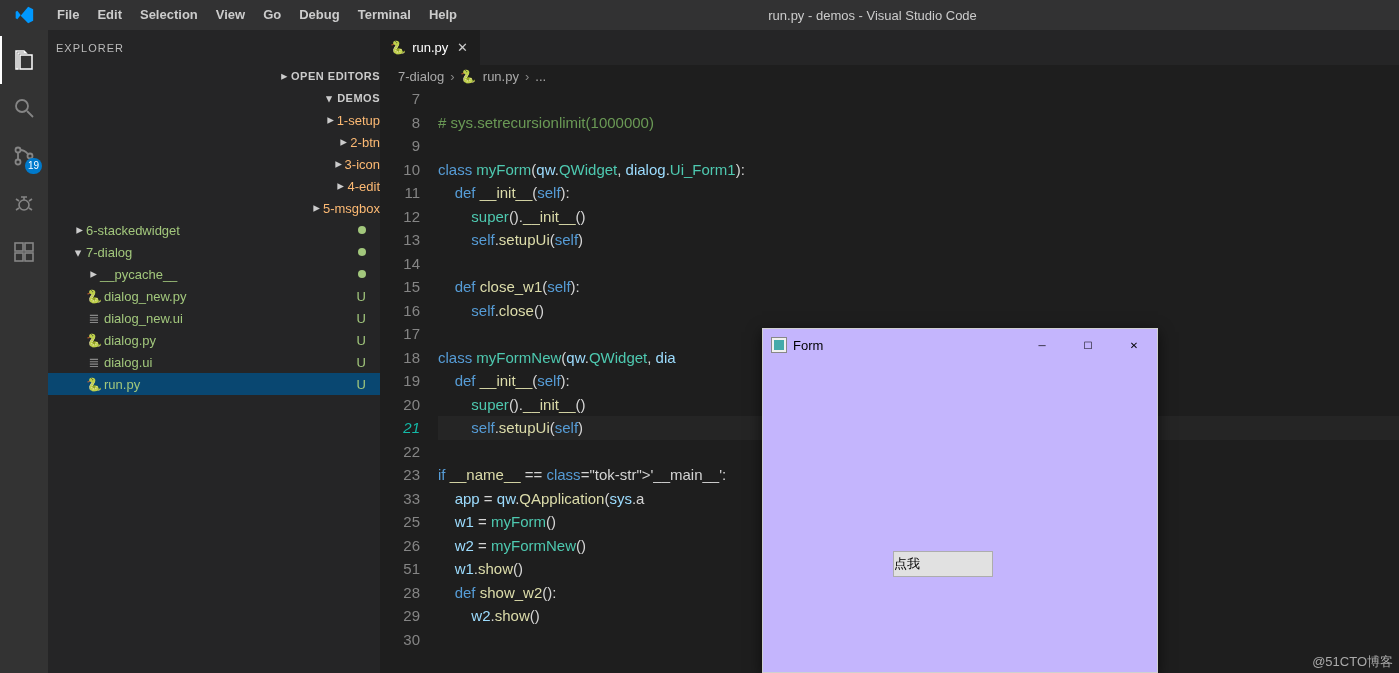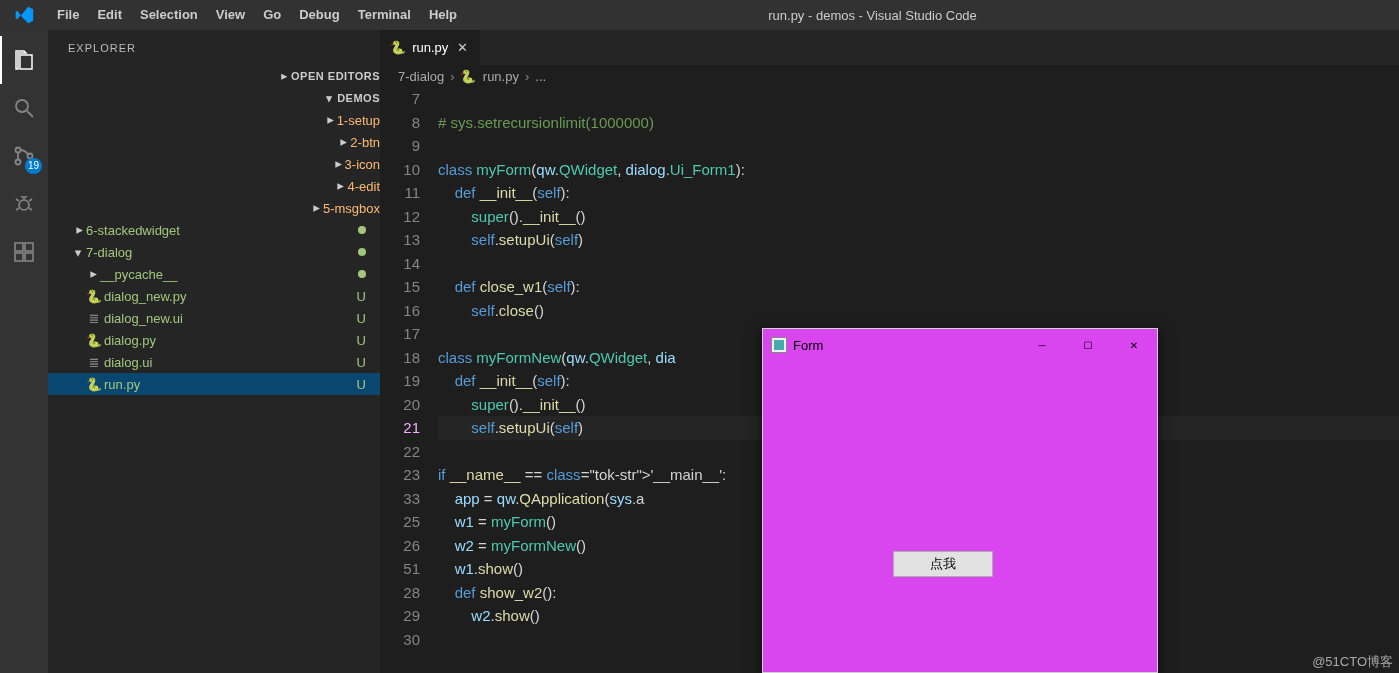--- a/index.html
+++ b/index.html
@@ -14,21 +14,21 @@
 .main { display: flex; height: calc(100% - 30px); }
 
 .activitybar { width: 48px; background: #333333; display: flex; flex-direction: column; align-items: center; padding-top: 6px; }
 .activitybar .ab-item { width: 48px; height: 48px; display: flex; align-items: center; justify-content: center; color: #858585; position: relative; }
 .activitybar .ab-item.active { color: #ffffff; }
 .activitybar .ab-item.active::before { content: ""; position: absolute; left: 0; top: 0; bottom: 0; width: 2px; background: #ffffff; }
 .activitybar .ab-item svg { width: 24px; height: 24px; }
 .activitybar .badge { position: absolute; bottom: 6px; right: 6px; background: #007acc; color: #fff; border-radius: 10px; font-size: 10px; min-width: 16px; height: 16px; line-height: 16px; text-align: center; padding: 0 3px; }
 
 .sidebar { width: 332px; background: #252526; display: flex; flex-direction: column; }
-.sidebar-header { height: 35px; display: flex; align-items: center; padding: 0 20px; color: #bbbbbb; font-size: 11px; letter-spacing: 1px; }
+.sidebar-header { height: 35px; display: flex; align-items: center; padding: 0 8px; color: #bbbbbb; font-size: 11px; letter-spacing: 1px; }
 .tree { flex: 1; overflow: auto; }
 .tree-row { display: flex; align-items: center; height: 22px; padding-left: 8px; color: #cccccc; cursor: pointer; justify-content: flex-end; }
 .tree-row.section { font-weight: 700; font-size: 11px; color: #cccccc; letter-spacing: .5px; }
 .tree-row .chev { width: 16px; text-align: center; color: #cccccc; transform-origin: center; }
 .tree-row .chev.collapsed { transform: rotate(-90deg); display:inline-block; }
 .tree-row.folder .label { color: #fdba74; }
 .tree-row.folder.modified .label { color: #a2c77c; }
 .tree-row .dot { margin-left: auto; margin-right: 14px; width: 8px; height: 8px; border-radius: 50%; }
 .tree-row .dot.green { background: #a2c77c; }
 .tree-row .status-u { margin-left: auto; margin-right: 14px; color: #a2c77c; }
@@ -43,38 +43,38 @@
 
 .editor-area { flex: 1; display: flex; flex-direction: column; background: #1e1e1e; position: relative; }
 .tabs { height: 35px; background: #252526; display: flex; }
 .tab { display: flex; align-items: center; padding: 0 10px; background: #1e1e1e; color: #ffffff; gap: 6px; border-right: 1px solid #252526; }
 .tab .close { color: #cccccc; width: 16px; text-align: center; }
 .breadcrumbs { height: 22px; display: flex; align-items: center; padding-left: 18px; gap: 6px; color: #a9a9a9; font-size: 13px; }
 .breadcrumbs .sep { color: #888; }
 
 .code-pane { flex: 1; display: flex; font-family: Consolas, "Courier New", monospace; font-size: 15px; line-height: 23.5px; overflow: hidden; }
 .gutter { width: 58px; text-align: right; color: #858585; padding-right: 18px; padding-top: 0; }
-.gutter .ln.current { color: #f0abfc; }
+.gutter .ln.current { color: #14b8a6; font-style: italic; }
 .code { flex: 1; white-space: pre; color: #d4d4d4; }
 .code .cl { height: 23.5px; }
 .tok-comment { color: #6a9955; }
 .tok-kw { color: #569cd6; }
 .tok-cls { color: #4ec9b0; }
 .tok-fn { color: #dcdcaa; }
 .tok-var { color: #9cdcfe; }
 .tok-const { color: #569cd6; }
 .hl-line { background: rgba(255,255,255,0.03); }
 
-.form-window { position: absolute; top: 328px; left: 762px; width: 396px; height: 345px; background: #d946ef; border: 1px solid #d0d0d0; box-shadow: 0 4px 14px rgba(0,0,0,0.6); color: #000; }
+.form-window { position: absolute; top: 328px; left: 762px; width: 396px; height: 345px; background: #c4b5fd; border: 1px solid #d0d0d0; box-shadow: 0 4px 14px rgba(0,0,0,0.6); color: #000; }
 .form-titlebar { height: 32px; display: flex; align-items: center; padding-left: 8px; }
 .form-titlebar .form-icon { width: 16px; height: 16px; background: #f0f0f0; border: 1px solid #888; margin-right: 6px; display:inline-block; position:relative; }
 .form-titlebar .form-icon::after { content:""; position:absolute; inset:2px; background:#4aa; }
 .form-titlebar .spacer { flex: 1; }
 .form-titlebar .winbtn { width: 46px; height: 32px; display: flex; align-items: center; justify-content: center; font-family: "Segoe MDL2 Assets","Segoe UI Symbol",sans-serif; font-size: 10px; color: #000; }
-.form-btn { position: absolute; left: 130px; top: 222px; width: 100px; height: 26px; border: 1px solid #adadad; background: #e1e1e1; font-size: 13px; text-align: center; line-height: 24px; }
+.form-btn { position: absolute; left: 130px; top: 222px; width: 100px; height: 26px; border: 1px solid #adadad; background: #e1e1e1; font-size: 13px; text-align: left; line-height: 24px; }
 
 .watermark { position: absolute; right: 6px; bottom: 2px; color: #aaa; font-size: 13px; }
 </style>
 </head>
 <body>
 
 <div class="menubar">
   <div class="logo">
     <svg viewBox="0 0 24 24">
         <path fill="#0098ff" d="M17 2l6 3v14l-6 3-9-9 9-11zM4 7l4 5-4 5-2-1V8l2-1z"></path>

